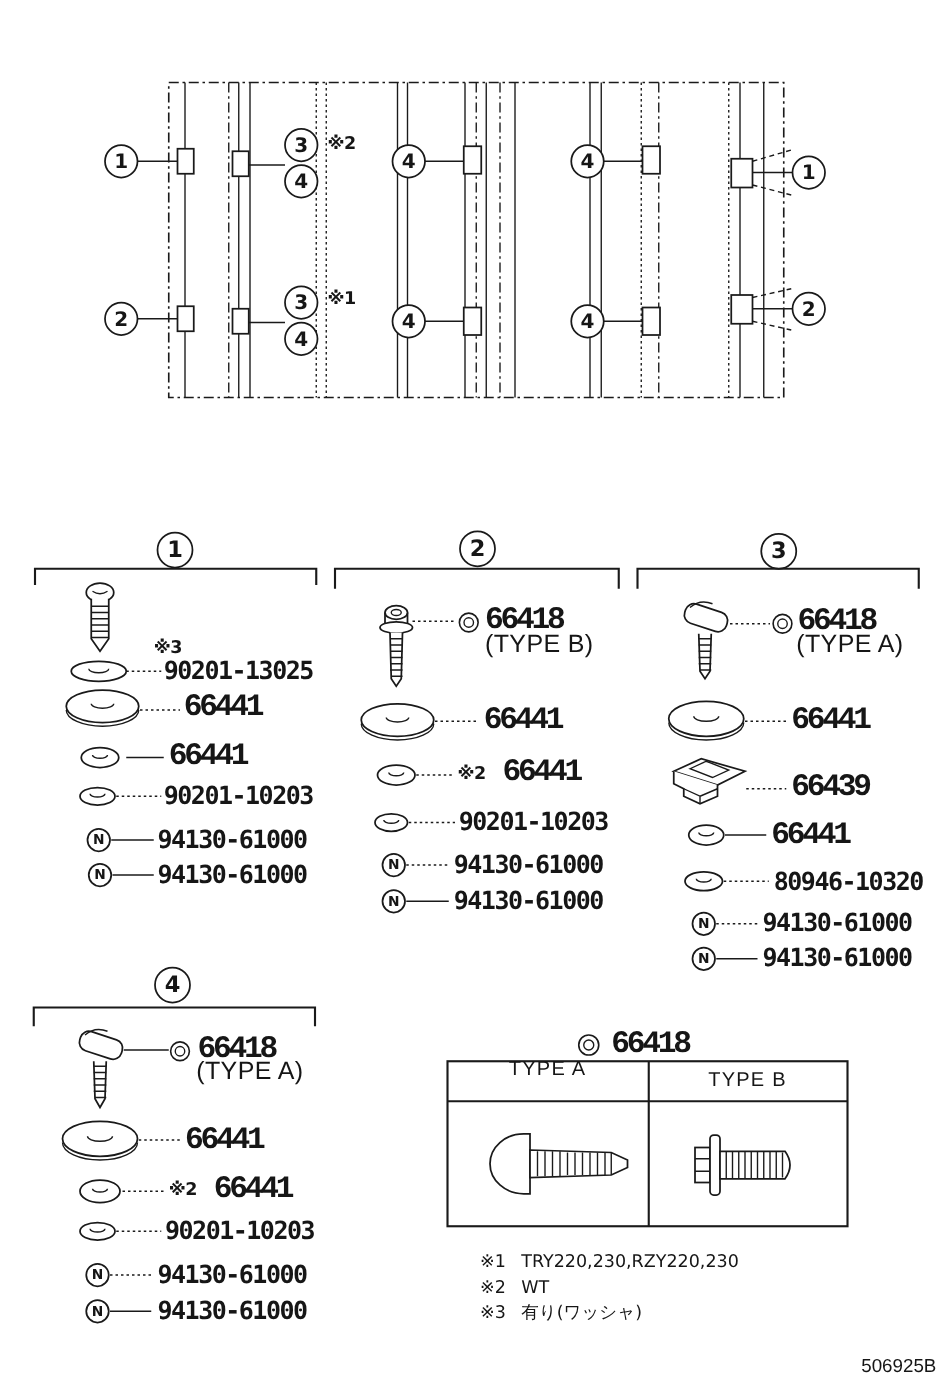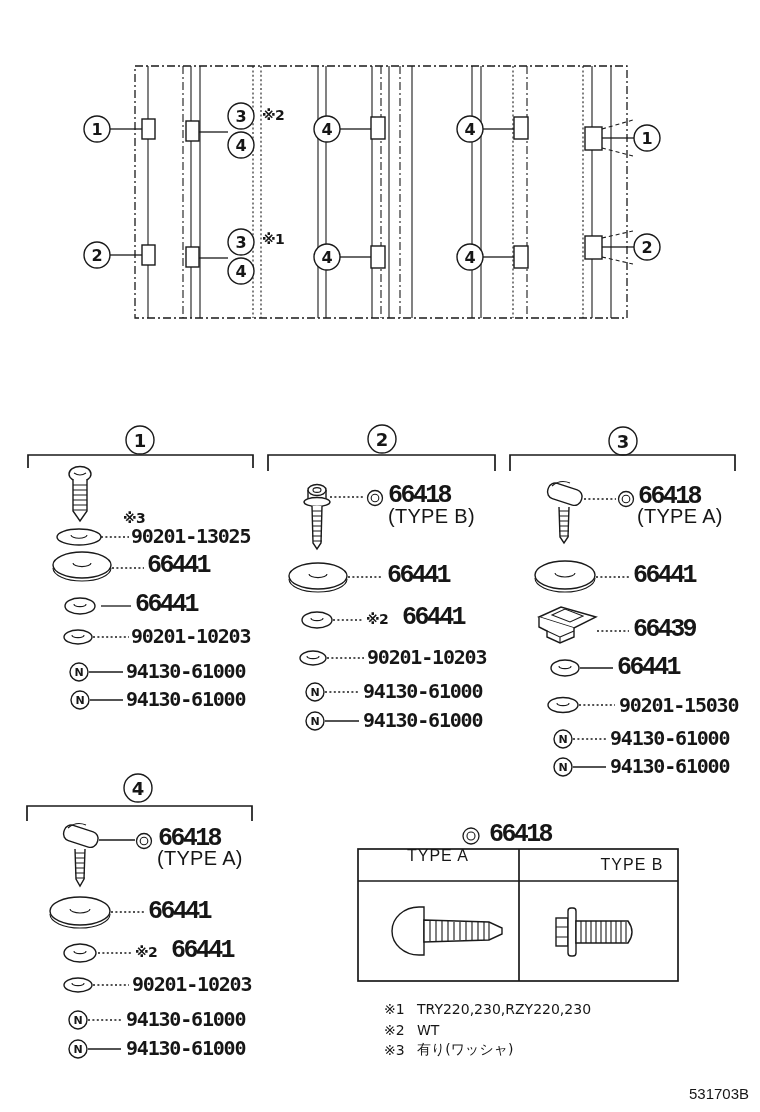--- a/index.html
+++ b/index.html
@@ -317,21 +317,21 @@
 <span class="t pnlg" style="left:402px;top:619px">66441</span>
 <span class="t pn" style="left:367px;top:658px">90201-10203</span>
 <span class="t pn" style="left:363px;top:692px">94130-61000</span>
 <span class="t pn" style="left:363px;top:721px">94130-61000</span>
 
 <span class="t pnlg" style="left:638px;top:498px">66418</span>
 <span class="t typ" style="left:637px;top:517px">(TYPE A)</span>
 <span class="t pnlg" style="left:633px;top:577px">66441</span>
 <span class="t pnlg" style="left:633px;top:631px">66439</span>
 <span class="t pnlg" style="left:617px;top:669px">66441</span>
-<span class="t pn" style="left:619px;top:706px">90201-15030</span>
+<span class="t pn" style="left:619px;top:706px">80946-10320</span>
 <span class="t pn" style="left:610px;top:739px">94130-61000</span>
 <span class="t pn" style="left:610px;top:767px">94130-61000</span>
 
 <span class="t pnlg" style="left:158px;top:840px">66418</span>
 <span class="t typ" style="left:157px;top:859px">(TYPE A)</span>
 <span class="t pnlg" style="left:148px;top:913px">66441</span>
 <span class="t note" style="left:135px;top:953px">※2</span>
 <span class="t pnlg" style="left:171px;top:952px">66441</span>
 <span class="t pn" style="left:132px;top:985px">90201-10203</span>
 <span class="t pn" style="left:126px;top:1020px">94130-61000</span>
@@ -341,24 +341,24 @@
 <span class="t ctr nutn" style="left:80px;top:700px">N</span>
 <span class="t ctr nutn" style="left:315px;top:692px">N</span>
 <span class="t ctr nutn" style="left:315px;top:721px">N</span>
 <span class="t ctr nutn" style="left:563px;top:739px">N</span>
 <span class="t ctr nutn" style="left:563px;top:767px">N</span>
 <span class="t ctr nutn" style="left:78px;top:1020px">N</span>
 <span class="t ctr nutn" style="left:78px;top:1049px">N</span>
 
 <span class="t pnlg" style="left:489px;top:836px">66418</span>
 <span class="t ctr th" style="left:438px;top:856px">TYPE A</span>
-<span class="t ctr th" style="left:632px;top:865px">TYPE B</span>
+<span class="t ctr th" style="left:598px;top:865px">TYPE B</span>
 
 <span class="t fn" style="left:384px;top:1010px">※1</span>
 <span class="t fn" style="left:417px;top:1010px">TRY220,230,RZY220,230</span>
 <span class="t fn" style="left:384px;top:1031px">※2</span>
 <span class="t fn" style="left:417px;top:1031px">WT</span>
 <span class="t fn" style="left:384px;top:1051px">※3</span>
 <span class="t fn" style="left:417px;top:1051px">有り(ワッシャ)</span>
 
-<span class="t doc" style="left:689px;top:1094px">531703B</span>
+<span class="t doc" style="left:689px;top:1094px">506925B</span>
 
 </div>
 
 </body></html>

